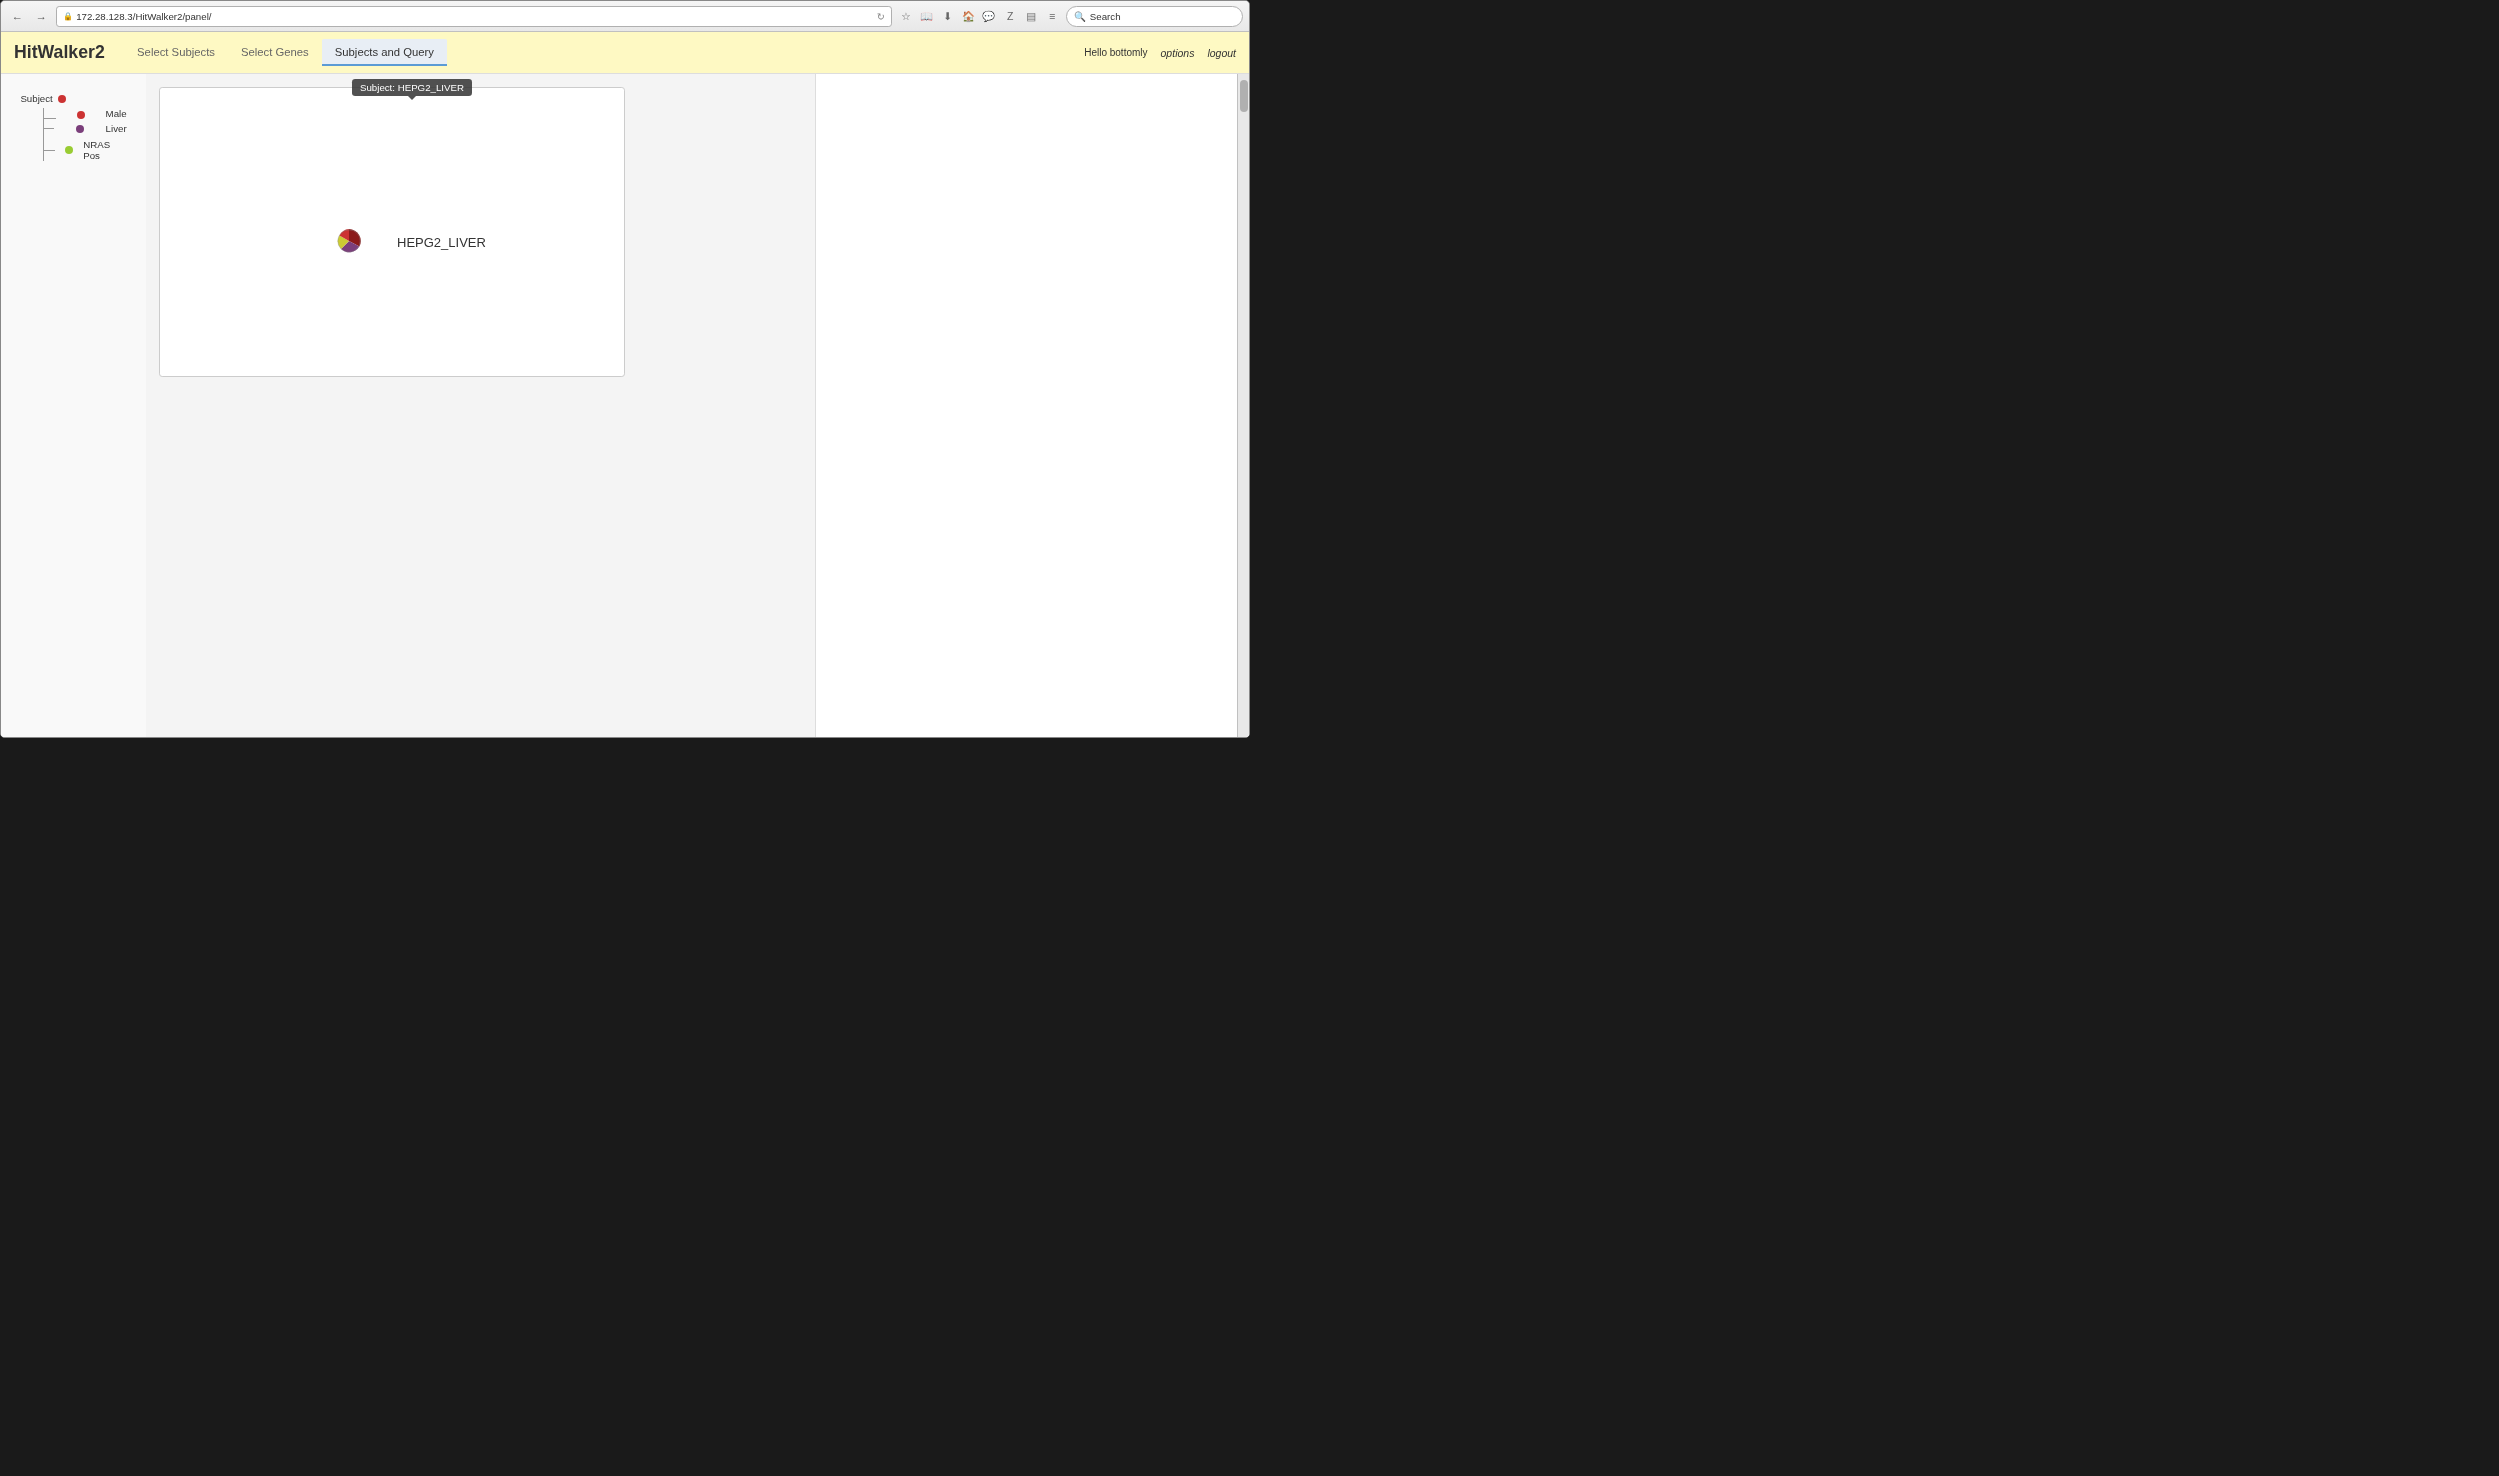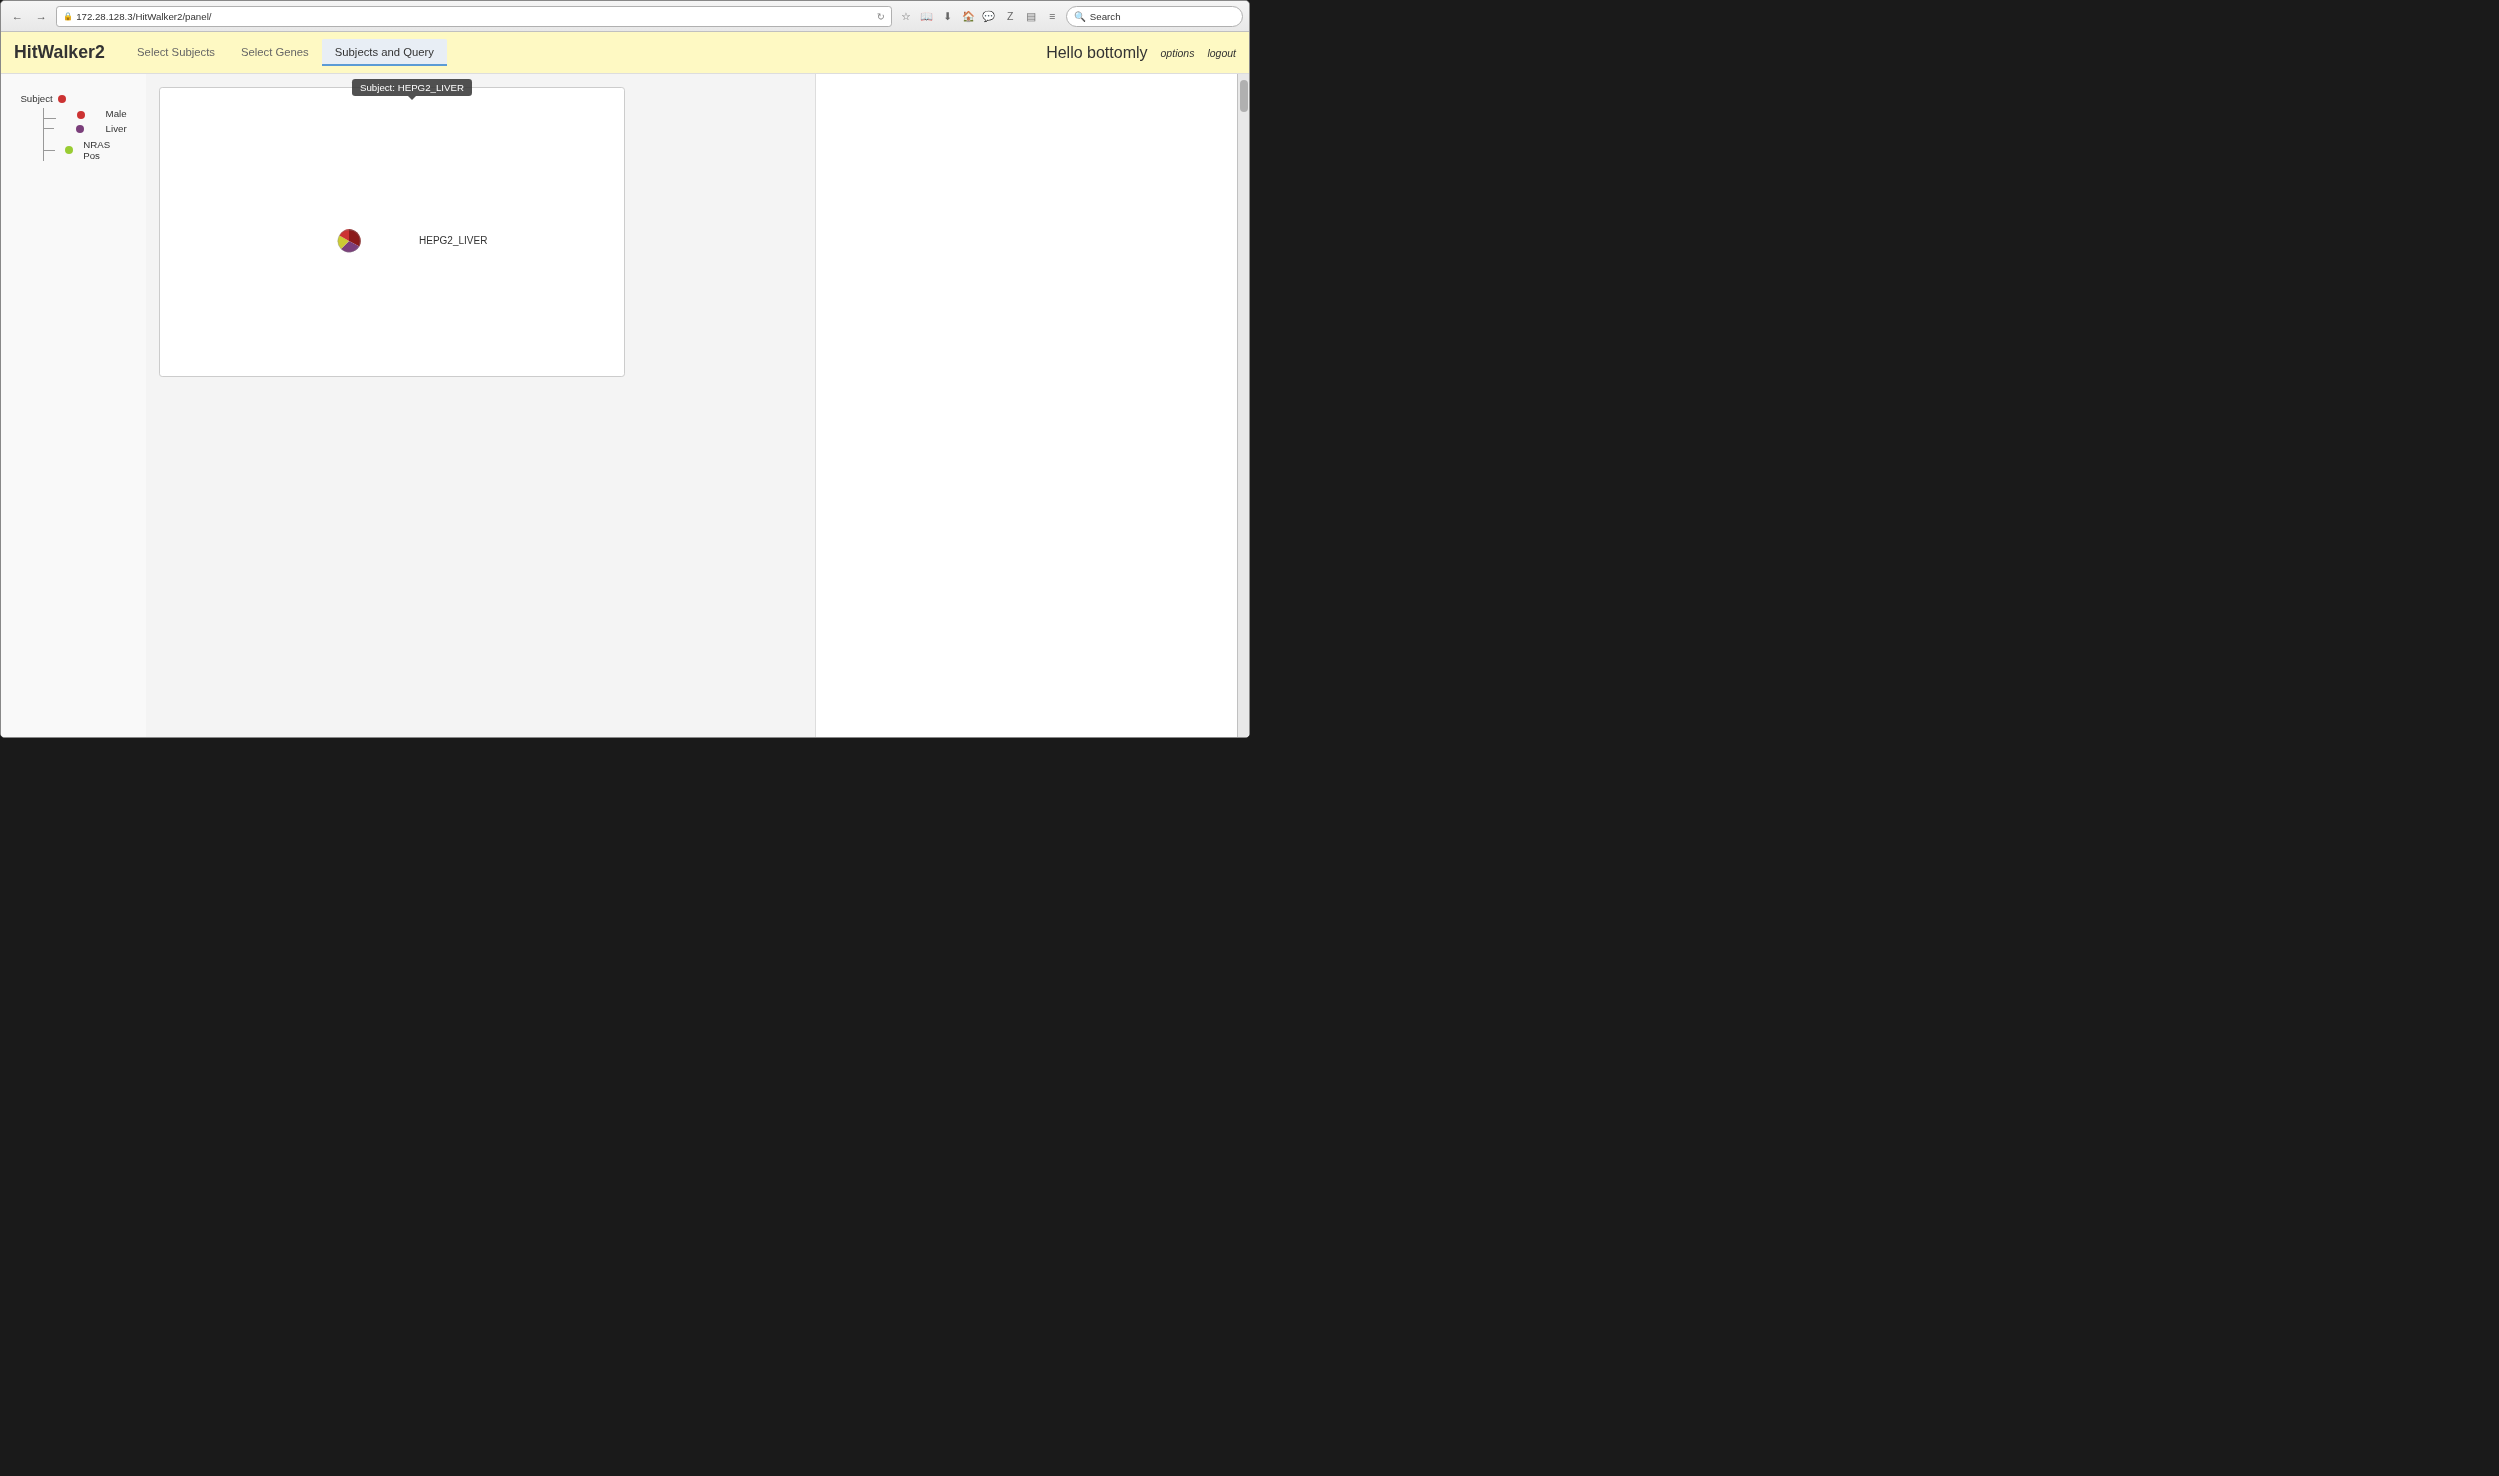--- a/index.html
+++ b/index.html
@@ -239,21 +239,21 @@
     }
 
     .header-right {
       display: flex;
       align-items: center;
       gap: 13px;
       margin-left: auto;
     }
 
     .header-user {
-      font-size: 16px;
+      font-size: 10px;
       color: #333;
     }
 
     .header-link {
       font-size: 10.5px;
       color: #333;
       cursor: pointer;
       text-decoration: none;
       font-style: italic;
     }
@@ -459,21 +459,21 @@
               <path d="M15,15 L15,0 A15,15 0 0,1 28,22 Z" fill="#8b1a1a"></path>
 
               <path d="M15,15 L28,22 A15,15 0 0,1 5,25 Z" fill="#7b3f7b"></path>
 
               <path d="M15,15 L5,25 A15,15 0 0,1 3,8 Z" fill="#cccc33"></path>
 
               <path d="M15,15 L3,8 A15,15 0 0,1 15,0 Z" fill="#cc3333"></path>
               <circle cx="15" cy="15" r="14" fill="none" stroke="#888" stroke-width="0.5"></circle>
             </svg>
             
-            <span style="position:absolute; left:42px; top:6.4px; font-size:10px; color:#333; white-space:nowrap;padding-left:40px;">HEPG2_LIVER</span>
+            <span style="position:absolute; left:20px; top:6.4px; font-size:13px; color:#333; white-space:nowrap;padding-left:40px;">HEPG2_LIVER</span>
           </div>
 
         </div>
       </div>
 
       <div class="right-sidebar"></div>
 
       <div class="scrollbar">
         <div class="scrollbar-thumb"></div>
       </div>

